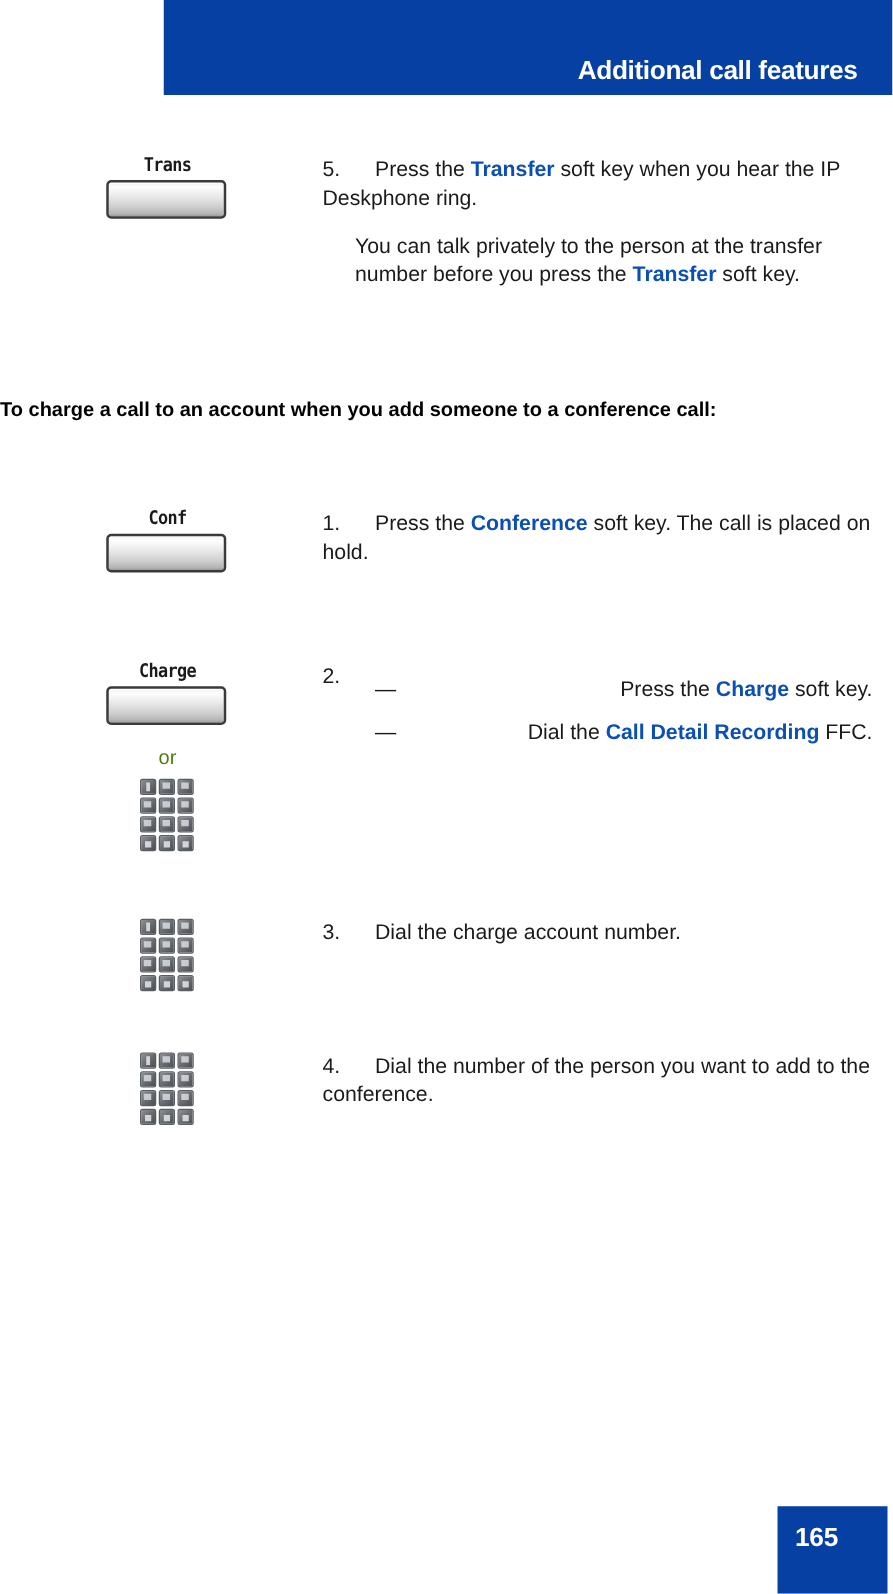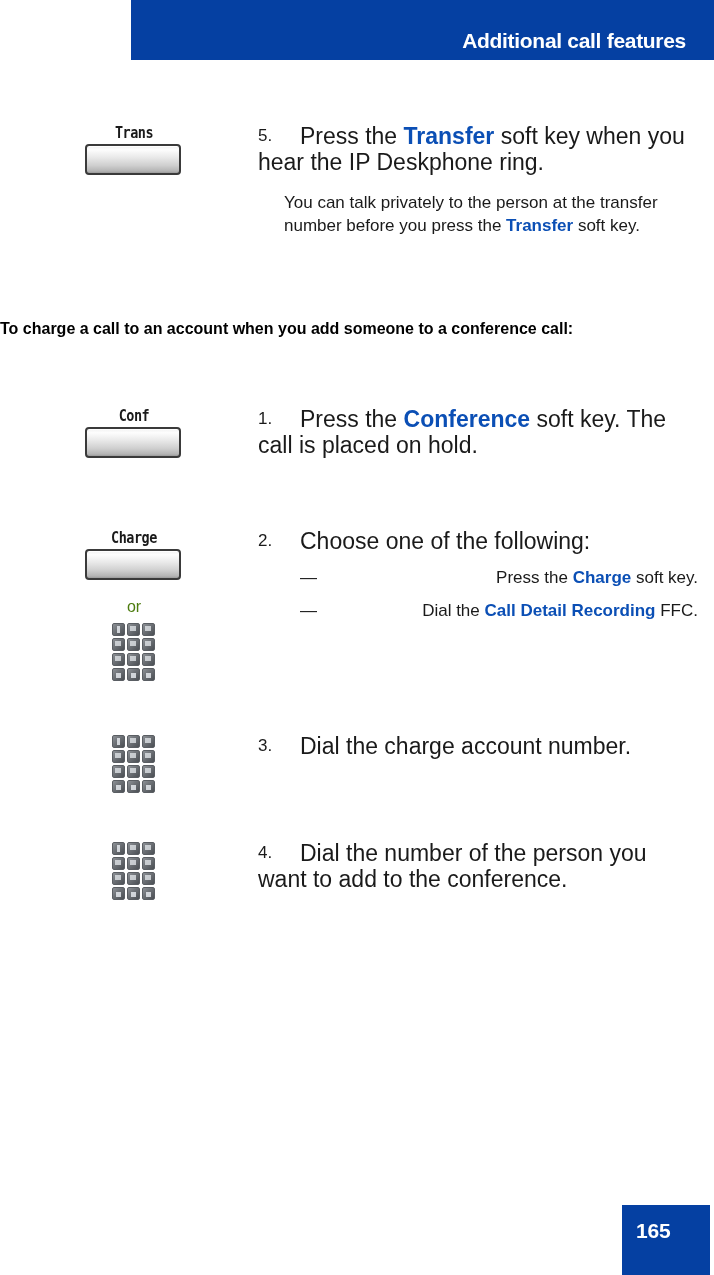--- a/index.html
+++ b/index.html
@@ -16,21 +16,21 @@
     font-family: "Liberation Sans", sans-serif;
     -webkit-font-smoothing: antialiased;
   }
 
   
   .header-bar {
     position: absolute;
     left: 131px;
     top: 0;
     width: 583px;
-    height: 60px;
+    height: 76px;
     background: #0540a2;
   }
   .header-title {
     position: absolute;
     right: 28px;
     bottom: 7px;
     color: #ffffff;
     font-size: 21px;
     font-weight: bold;
     letter-spacing: -0.3px;
@@ -156,21 +156,21 @@
   .step-num {
     position: absolute;
     left: 0;
     top: 0;
     width: 40px;
     font-size: 17px;
     color: #1a1a1a;
   }
   .step-text {
     margin-left: 42px;
-    font-size: 23px;
+    font-size: 17px;
     color: #1a1a1a;
   }
   .para {
     margin-left: 26px;
     margin-top: 16px;
     font-size: 17px;
     color: #1a1a1a;
     line-height: 22.5px;
   }
   .dash-item {
@@ -287,21 +287,20 @@
       <div class="key"></div>
       <div class="key"></div>
       <div class="key k-dot"></div>
       <div class="key k-dot"></div>
       <div class="key k-dot"></div>
     </div>
   </div>
   <div class="body-col">
     <div class="step">
       <span class="step-num">2.</span>
-      <span class="step-text"><span>Choose one of the following:</span></span>
     </div>
     <div class="dash-item">
       <span class="dash-mark">—</span>
       <span class="dash-body"><span>Press the </span><span class="hl">Charge</span><span> soft key.</span></span>
     </div>
     <div class="dash-item">
       <span class="dash-mark">—</span>
       <span class="dash-body"><span>Dial the </span><span class="hl">Call Detail Recording</span><span> FFC.</span></span>
     </div>
   </div>

